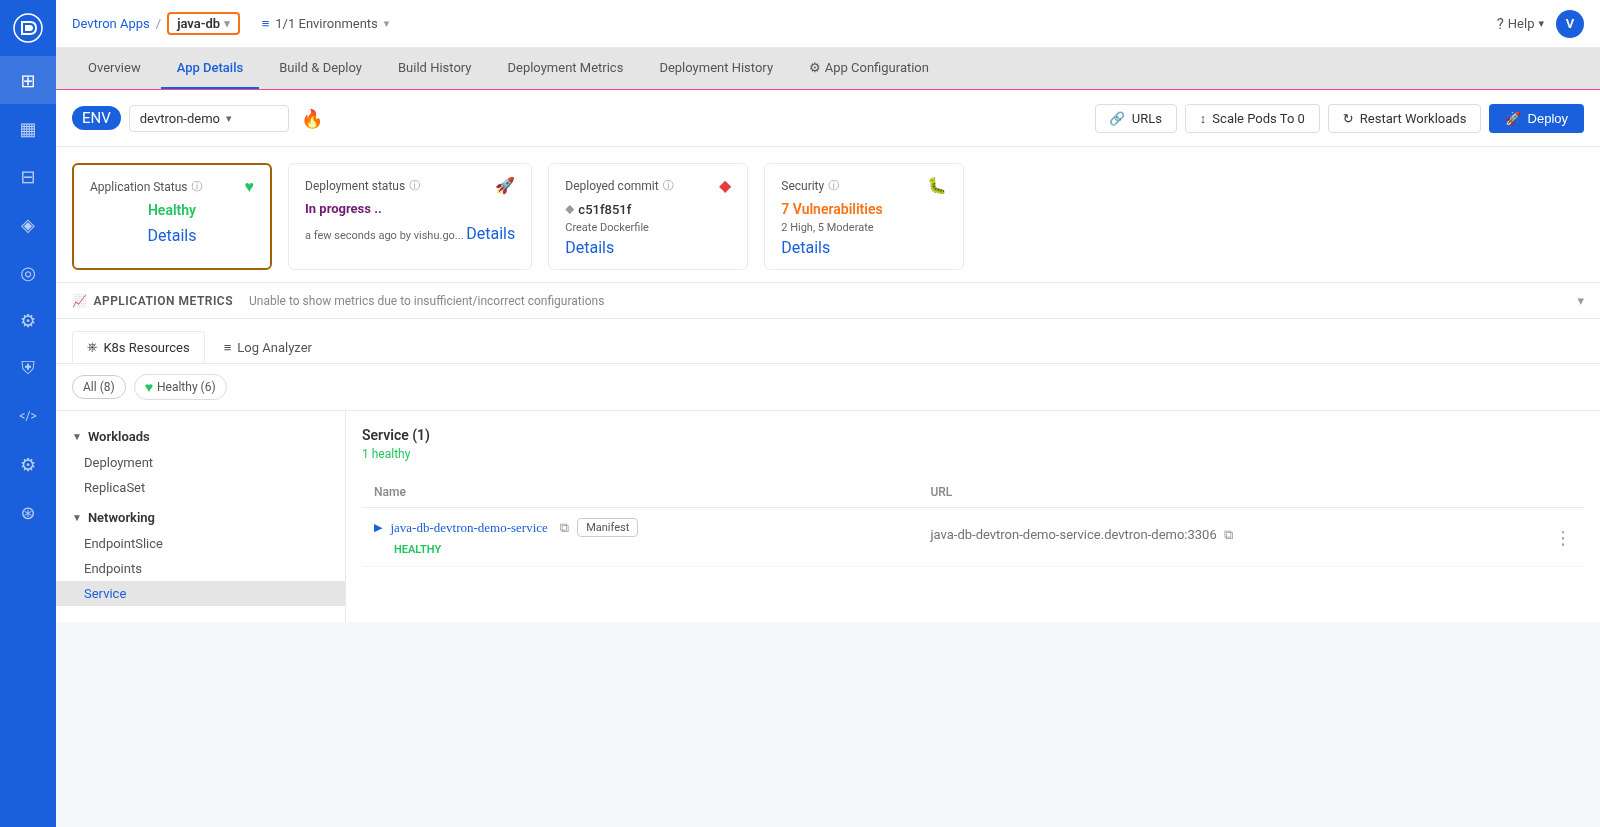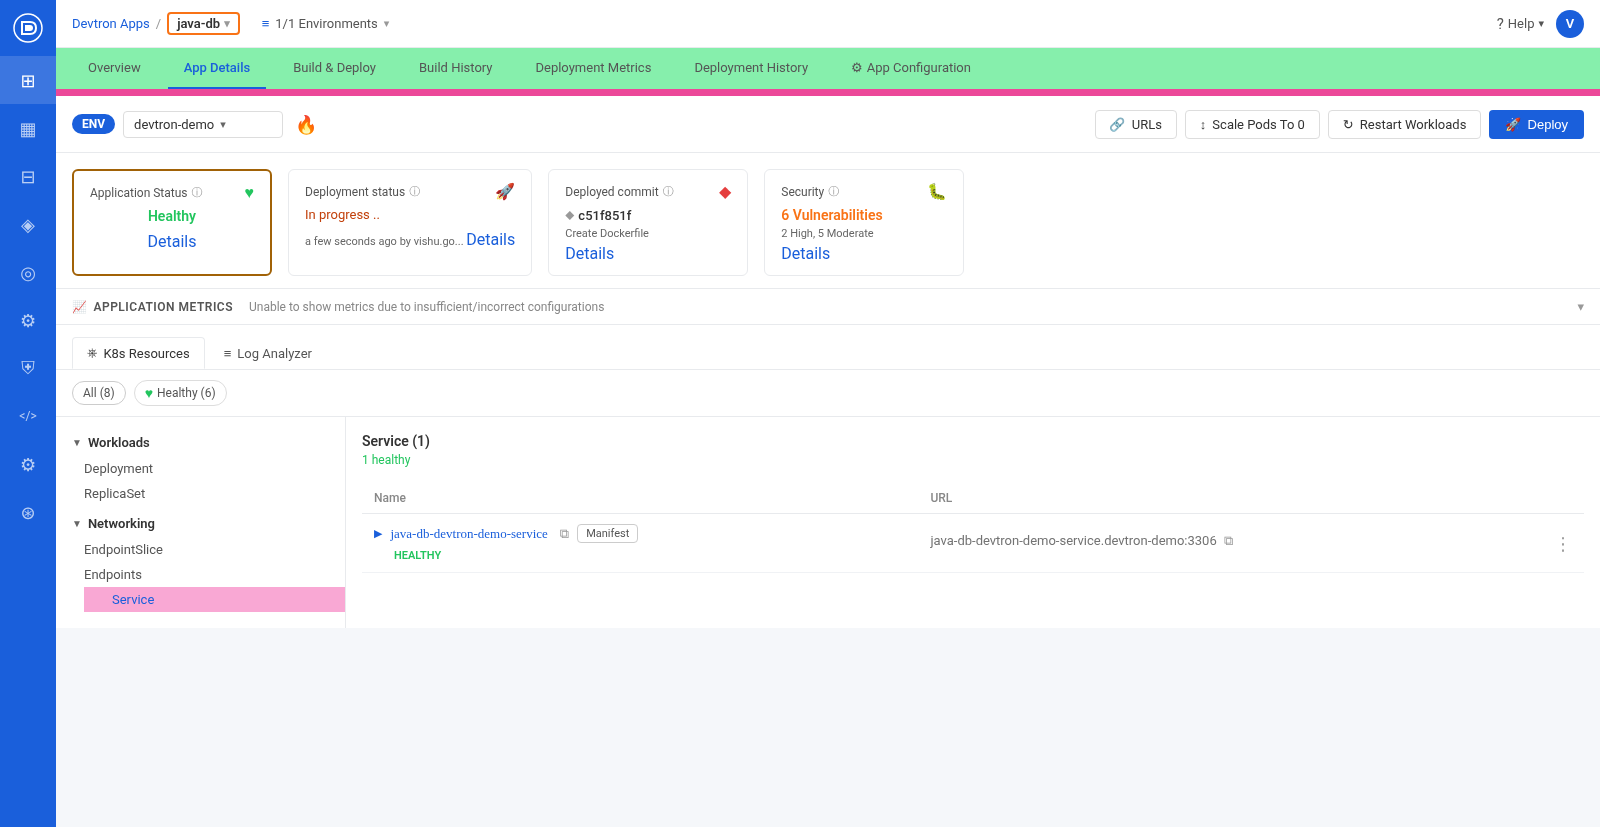--- a/index.html
+++ b/index.html
@@ -23,46 +23,46 @@
     .breadcrumb { display: flex; align-items: center; gap: 6px; font-size: 13px; color: #555; flex: 1; }
     .breadcrumb-app { color: #1a5fdb; cursor: pointer; }
     .breadcrumb-sep { color: #999; }
     .breadcrumb-current { background: white; border: 2px solid #f97316; border-radius: 4px; padding: 2px 8px; font-weight: 600; color: #333; display: flex; align-items: center; gap: 4px; cursor: pointer; }
     .env-badge { display: flex; align-items: center; gap: 6px; margin-left: 16px; color: #555; }
     .topbar-right { display: flex; align-items: center; gap: 12px; }
     .help-btn { display: flex; align-items: center; gap: 4px; color: #555; cursor: pointer; font-size: 13px; }
     .user-avatar { width: 28px; height: 28px; border-radius: 50%; background: #1a5fdb; color: white; display: flex; align-items: center; justify-content: center; font-weight: 600; font-size: 13px; cursor: pointer; }
 
     
-    .nav-tabs { display: flex; align-items: center; gap: 11px; padding: 0 16px; border-bottom: 7px solid #ec4899; background: #86efac; }
+    .nav-tabs { display: flex; align-items: center; gap: 4px; padding: 0 16px; border-bottom: 1px solid #ec4899; background: #e5e5e5; }
     .nav-tab { padding: 12px 16px; color: #555; cursor: pointer; font-size: 13px; border-bottom: 2px solid transparent; }
     .nav-tab.active { color: #1a5fdb; border-bottom: 2px solid #1a5fdb; font-weight: 500; }
 
     
     .content { flex: 1; overflow-y: auto; background: #f5f7fa; }
 
     
     .content-toolbar { display: flex; align-items: center; padding: 12px 16px; background: white; border-bottom: 1px solid #e8eaed; gap: 8px; }
     .env-selector { display: flex; align-items: center; gap: 6px; }
-    .env-pill { background: #1a5fdb; color: white; border-radius: 20px; padding: 3px 10px; font-size: 12px; font-weight: 700; }
+    .env-pill { background: #1a5fdb; color: white; border-radius: 20px; padding: 3px 10px; font-size: 15px; font-weight: 400; }
     .env-dropdown { display: flex; align-items: center; gap: 6px; border: 1px solid #ddd; border-radius: 4px; padding: 5px 10px; background: white; cursor: pointer; color: #333; font-size: 13px; min-width: 160px; }
     .chevron-down { color: #666; font-size: 11px; }
     .toolbar-icon-btn { width: 32px; height: 32px; display: flex; align-items: center; justify-content: center; cursor: pointer; color: #666; font-size: 18px; }
     .toolbar-spacer { flex: 1; }
     .action-btn { display: flex; align-items: center; gap: 6px; padding: 6px 14px; border-radius: 4px; cursor: pointer; font-size: 13px; border: 1px solid #ddd; background: white; color: #333; }
     .deploy-btn { background: #1a5fdb; color: white; border: none; display: flex; align-items: center; gap: 6px; padding: 7px 16px; border-radius: 4px; cursor: pointer; font-size: 13px; font-weight: 500; }
 
     
     .status-cards { display: flex; gap: 16px; padding: 16px 16px 12px; background: white; border-bottom: 1px solid #e8eaed; }
     .status-card { border: 1px solid #e8eaed; border-radius: 6px; padding: 12px 16px; min-width: 200px; background: white; }
     .status-card.highlighted { border: 2px solid #a16207; text-align: center; }
     .card-header { display: flex; align-items: center; justify-content: space-between; margin-bottom: 6px; }
     .card-title { font-size: 12px; color: #555; display: flex; align-items: center; gap: 4px; }
     .card-status-healthy { color: #22c55e; font-weight: 600; font-size: 14px; margin-bottom: 8px; }
-    .card-status-progress { color: #c2410c; font-weight: 400; font-size: 13px; margin-bottom: 8px; }
+    .card-status-progress { color: #701a75; font-weight: 700; font-size: 13px; margin-bottom: 8px; }
     .card-details-link { color: #1a5fdb; font-size: 16px; cursor: pointer; }
     .card-meta { font-size: 11px; color: #666; margin-bottom: 4px; }
     .card-commit { font-size: 13px; color: #333; font-weight: 500; margin-bottom: 4px; display: flex; align-items: center; gap: 4px; }
     .card-vuln { color: #f97316; font-weight: 600; font-size: 14px; margin-bottom: 4px; }
     .card-vuln-detail { font-size: 11px; color: #666; margin-bottom: 4px; }
 
     
     .metrics-bar { display: flex; align-items: center; padding: 10px 16px; background: white; border-bottom: 1px solid #e8eaed; cursor: pointer; }
     .metrics-label { font-size: 12px; font-weight: 600; color: #555; display: flex; align-items: center; gap: 6px; text-transform: uppercase; letter-spacing: 0.5px; }
     .metrics-text { margin-left: 16px; font-size: 12px; color: #888; }
@@ -79,21 +79,21 @@
     .filter-badge.active { background: white; border: 1px solid #ccc; }
     .filter-badge-healthy { display: flex; align-items: center; gap: 4px; padding: 4px 10px; border-radius: 20px; font-size: 12px; cursor: pointer; border: 1px solid #ddd; color: #555; }
     .healthy-dot { color: #22c55e; font-size: 14px; }
 
     
     .k8s-panel { display: flex; flex: 1; background: white; }
     .k8s-sidebar { width: 290px; border-right: 1px solid #e8eaed; padding: 12px 0; flex-shrink: 0; }
     .k8s-section { margin-bottom: 4px; }
     .k8s-section-header { display: flex; align-items: center; gap: 6px; padding: 6px 16px; cursor: pointer; font-weight: 600; font-size: 13px; color: #333; }
     .k8s-section-item { padding: 5px 16px 5px 28px; cursor: pointer; font-size: 13px; color: #555; }
-    .k8s-section-item.active { background: #f9a8d4; color: #1a5fdb; margin-left: 28px; }
+    .k8s-section-item.active { background: #e5e5e5; color: #1a5fdb; }
     .expand-icon { font-size: 10px; color: #666; }
 
     
     .k8s-main { flex: 1; padding: 16px; overflow-y: auto; }
     .resource-section-title { font-size: 14px; font-weight: 600; color: #333; margin-bottom: 4px; }
     .resource-section-subtitle { font-size: 12px; color: #22c55e; margin-bottom: 16px; }
     .resource-table { width: 100%; border-collapse: collapse; }
     .resource-table th { text-align: left; font-size: 12px; color: #888; font-weight: 500; padding: 8px 12px; border-bottom: 1px solid #e8eaed; }
     .resource-table td { padding: 10px 12px; border-bottom: 1px solid #f0f2f5; font-size: 13px; vertical-align: middle; }
     .service-name { display: flex; align-items: center; gap: 8px; }
@@ -275,21 +275,21 @@
         </div>
 
         <div class="status-card">
           <div class="card-header">
             <span class="card-title">
               <span>Security</span>
               <span class="info-icon">ⓘ</span>
             </span>
             <span class="bug-icon">🐛</span>
           </div>
-          <div class="card-vuln">6 Vulnerabilities</div>
+          <div class="card-vuln">7 Vulnerabilities</div>
           <div class="card-vuln-detail">2 High, 5 Moderate</div>
           <a class="card-details-link">Details</a>
         </div>
       </div>
 
       <div class="metrics-bar">
         <span class="metrics-label">
           <span>📈</span>
           <span>APPLICATION METRICS</span>
         </span>

